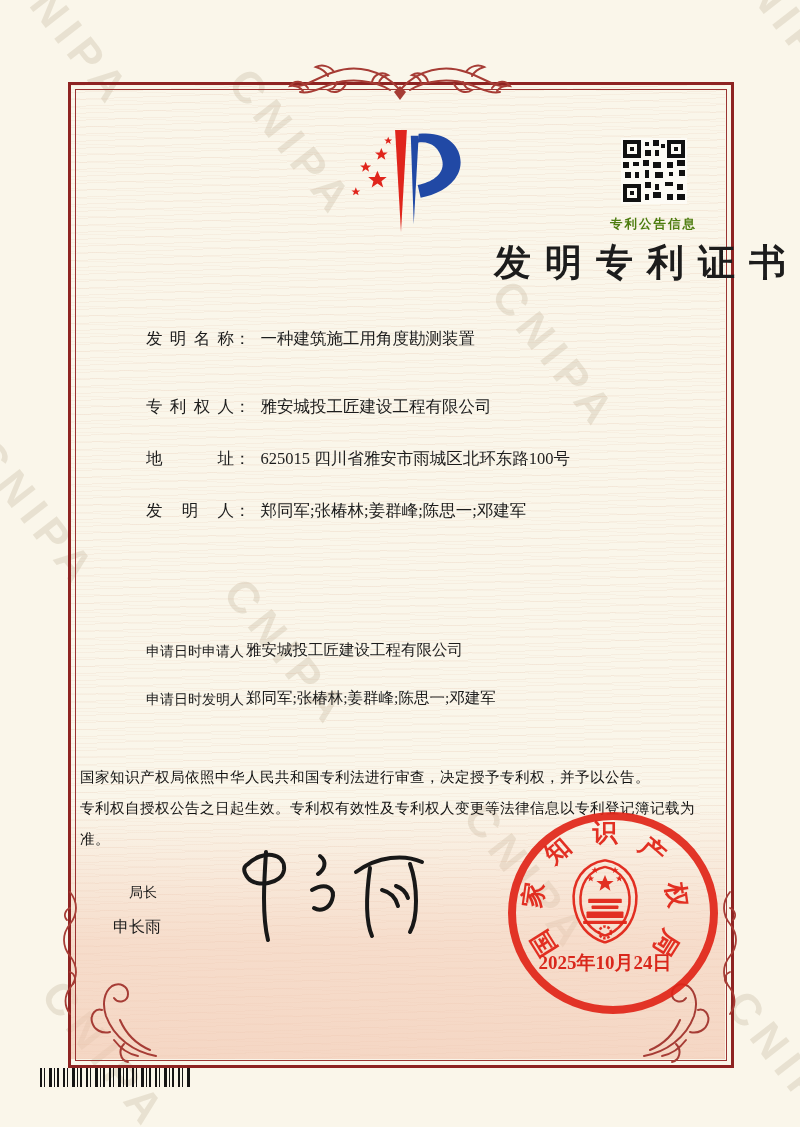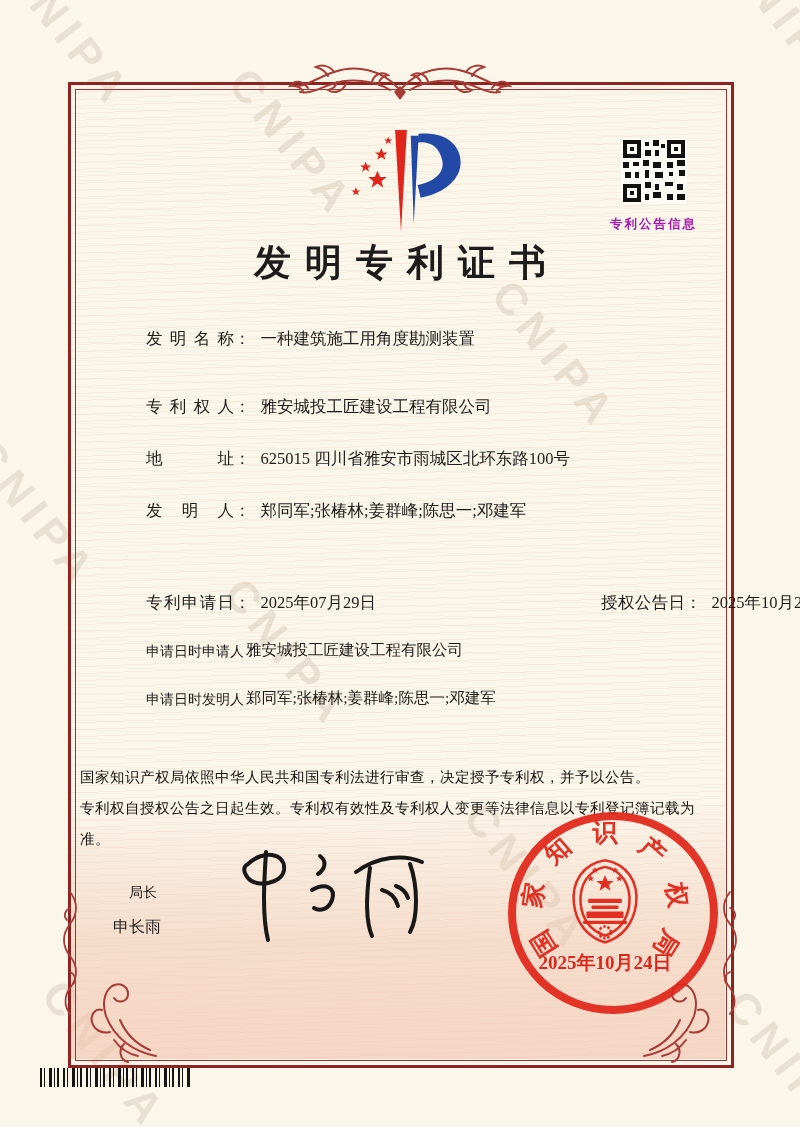--- a/index.html
+++ b/index.html
@@ -33,23 +33,23 @@
     font-weight:bold;font-size:44px;letter-spacing:8px;color:rgba(186,174,142,0.28);
     transform:rotate(52deg);white-space:nowrap;user-select:none;
   }
   
   .orn{position:absolute;z-index:2;}
   .orn svg{display:block;}
   
   .cert-no{position:absolute;left:104px;top:136px;font-size:17px;letter-spacing:1px;z-index:3;}
   .logo{position:absolute;left:336px;top:126px;z-index:3;}
   .qr-wrap{position:absolute;left:610px;top:138px;z-index:3;text-align:center;}
-  .qr-caption{margin-top:8px;font-size:12.5px;letter-spacing:2px;color:#a21caf;font-weight:bold;}
+  .qr-caption{margin-top:8px;font-size:12.5px;letter-spacing:2px;color:#4d7c0f;font-weight:bold;}
   .title{
-    position:absolute;left:0;top:238px;width:800px;text-align:center;z-index:3;
+    position:absolute;left:0;top:238px;width:800px;text-align:right;z-index:3;
     font-size:37px;font-weight:bold;letter-spacing:14px;text-indent:14px;
   }
   
   .row{position:absolute;left:106px;z-index:3;font-size:16.5px;white-space:nowrap;margin-left:40px;}
   .row .lab{
     display:inline-block;width:88px;text-align:justify;text-align-last:justify;
     vertical-align:bottom;
   }
   .row .colon{margin-right:10px;}
   .row.small{font-size:14px;}
@@ -260,26 +260,20 @@
   <div class="row" style="top:396px">
     <span class="lab">专利权人</span><span class="colon">：</span><span class="val">雅安城投工匠建设工程有限公司</span>
   </div>
   <div class="row" style="top:448px">
     <span class="lab">地址</span><span class="colon">：</span><span class="val">625015 四川省雅安市雨城区北环东路100号</span>
   </div>
   <div class="row" style="top:500px">
     <span class="lab">发明人</span><span class="colon">：</span><span class="val">郑同军;张椿林;姜群峰;陈思一;邓建军</span>
   </div>
 
-  <div class="row" style="top:592px;width:600px">
-    <span class="lab">专利申请日</span><span class="colon">：</span><span class="val">2025年07月29日</span>
-    <span class="pair-right">
-      <span class="lab">授权公告日</span><span class="colon">：</span><span class="val">2025年10月24日</span>
-    </span>
-  </div>
 
   <div class="row small" style="top:640px">
     <span class="lab">申请日时申请人：</span><span class="val">雅安城投工匠建设工程有限公司</span>
   </div>
   <div class="row small" style="top:688px">
     <span class="lab">申请日时发明人：</span><span class="val">郑同军;张椿林;姜群峰;陈思一;邓建军</span>
   </div>
 
   <div class="statement">
     <div>国家知识产权局依照中华人民共和国专利法进行审查，决定授予专利权，并予以公告。</div>

